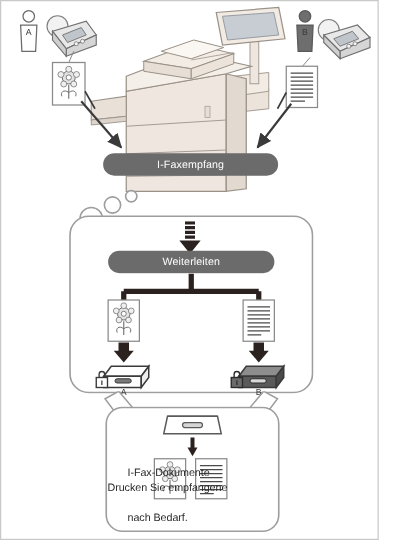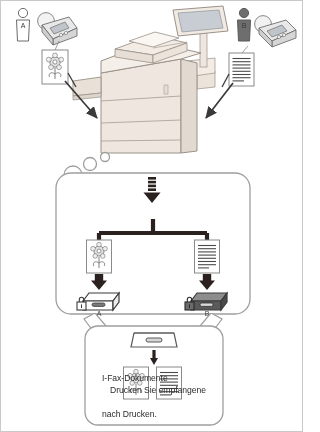--- a/index.html
+++ b/index.html
@@ -151,20 +151,26 @@
             <path d="M231.5,76.7 L249.5,76.7"></path>
             <path d="M231.5,79.9 L243,79.9"></path>
           </g>
         </g>
         <path d="M232,82 L205,117" stroke="#3a3a3a" stroke-width="1.7" fill="none" marker-end="url(#mk-gray)"></path>
         <path d="M228,73 L221,86" stroke="#3a3a3a" stroke-width="1.3" fill="none"></path>
       </g>
     </svg>
   </div>
 
+  <div class="abs nosel" style="left:81px;top:121px;">
+    <svg width="141" height="19" viewBox="0 0 141 19">
+      <rect x="0.5" y="0.5" width="140" height="18" rx="9" ry="9" fill="#6b6b6b"></rect>
+      <text class="lbl-pill-text" x="70.5" y="12.4" text-anchor="middle">I-Faxempfang</text>
+    </svg>
+  </div>
 
   <div class="abs nosel" style="left:48px;top:150px;">
     <svg width="70" height="38" viewBox="0 0 70 38">
       <circle cx="56" cy="6" r="4.5" fill="#ffffff" stroke="#9e9e9e" stroke-width="1.3"></circle>
       <circle cx="41" cy="13" r="6.5" fill="#ffffff" stroke="#9e9e9e" stroke-width="1.3"></circle>
       <circle cx="24" cy="24" r="9" fill="#ffffff" stroke="#9e9e9e" stroke-width="1.3"></circle>
     </svg>
   </div>
 
   <div class="abs nosel" style="left:54px;top:171px;">
@@ -178,20 +184,26 @@
       <g fill="#2b2220">
         <rect x="6" y="0" width="8" height="2.6"></rect>
         <rect x="6" y="3.8" width="8" height="2.6"></rect>
         <rect x="6" y="7.6" width="8" height="2.6"></rect>
         <rect x="6" y="11.4" width="8" height="2.6"></rect>
         <path d="M1.5,15.4 L18.5,15.4 L10,26 z"></path>
       </g>
     </svg>
   </div>
 
+  <div class="abs nosel" style="left:85px;top:199px;">
+    <svg width="134" height="19" viewBox="0 0 134 19">
+      <rect x="0.5" y="0.5" width="133" height="18" rx="9" ry="9" fill="#6b6b6b"></rect>
+      <text class="lbl-pill-text" x="67" y="12.4" text-anchor="middle">Weiterleiten</text>
+    </svg>
+  </div>
 
   <div class="abs nosel" style="left:54px;top:216px;">
     <svg width="196" height="100" viewBox="0 0 196 100">
 
       <g fill="none" stroke="#2b2220" stroke-width="4.2">
         <path d="M98,2 L98,16"></path>
         <path d="M44,16 L152,16"></path>
         <path d="M44,16 L44,23"></path>
         <path d="M152,16 L152,23"></path>
       </g>
@@ -303,17 +315,17 @@
           <path d="M76,57.1 L94,57.1"></path>
           <path d="M76,60.3 L94,60.3"></path>
           <path d="M76,63.5 L94,63.5"></path>
           <path d="M76,66.7 L94,66.7"></path>
           <path d="M76,69.9 L87,69.9"></path>
         </g>
       </g>
     </svg>
   </div>
 
-  <div class="body-text" style="left:109px;top:384px;">Drucken Sie empfangene</div>
+  <div class="body-text" style="left:85px;top:384px;">Drucken Sie empfangene</div>
   <div class="body-text" style="left:101px;top:372px;">I-Fax-Dokumente</div>
-  <div class="body-text" style="left:101px;top:408px;">nach Drucken.</div>
+  <div class="body-text" style="left:101px;top:408px;">nach Bedarf.</div>
 
 </div>
 
 </body></html>

